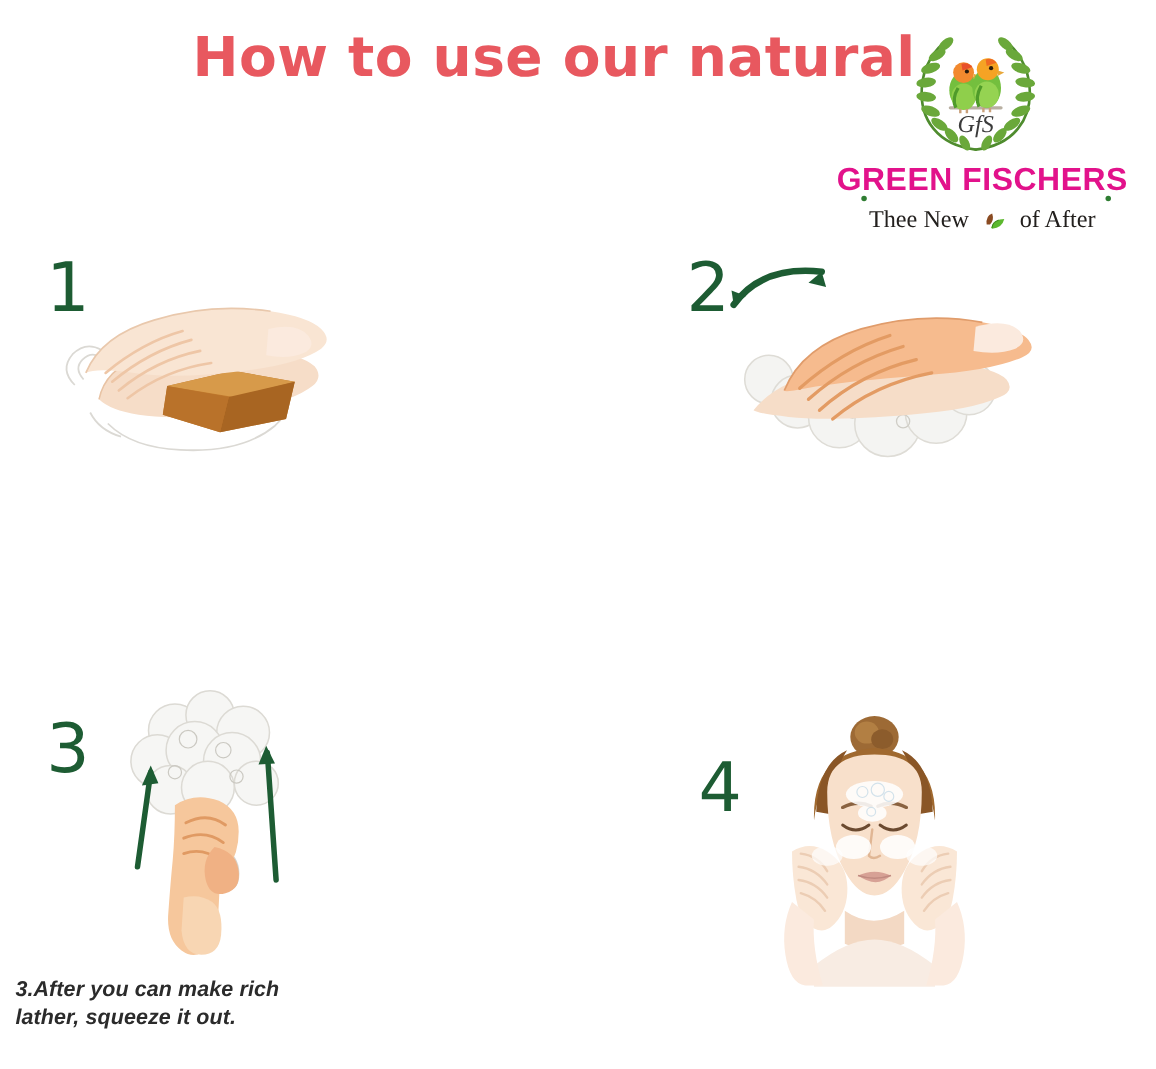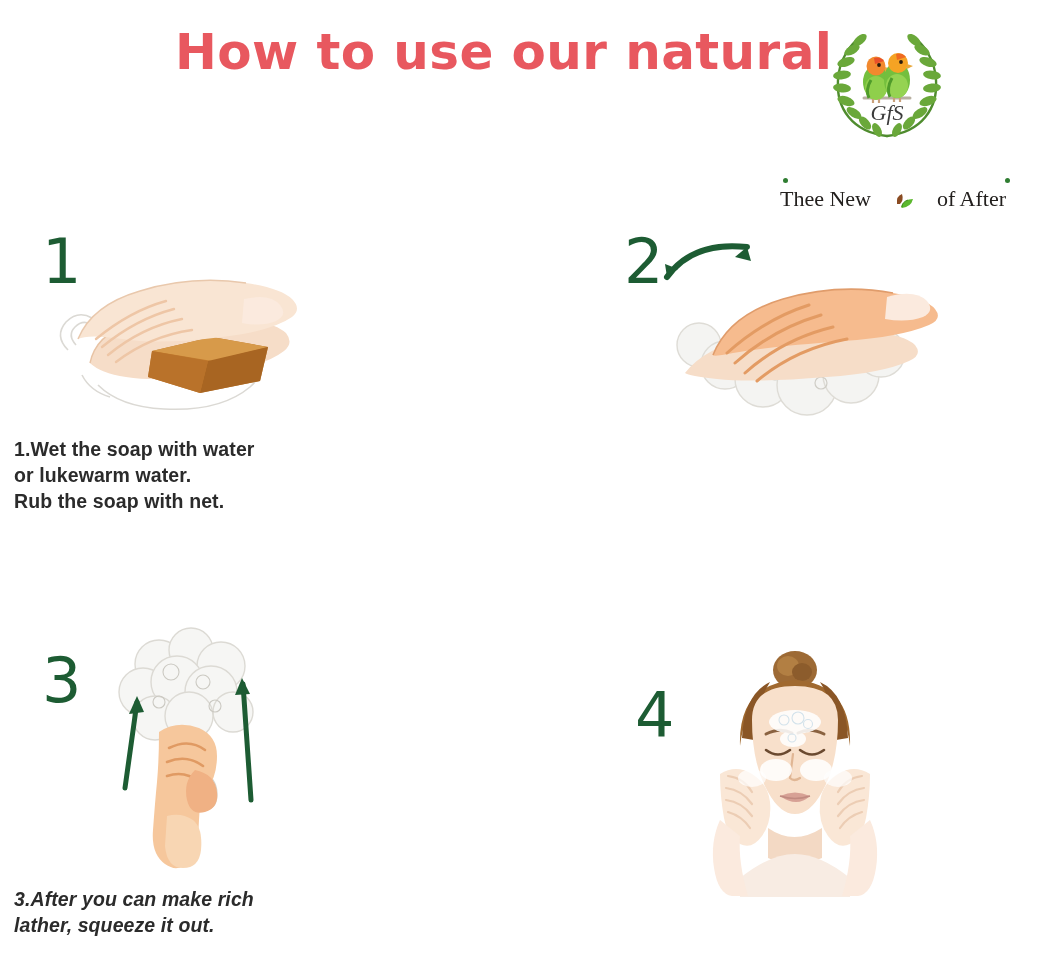--- a/index.html
+++ b/index.html
@@ -34,21 +34,21 @@
   .brand{
     position:absolute;left:0;top:130px;width:290px;text-align:center;
     font-family:"Liberation Sans", sans-serif;
     font-size:29px;font-weight:700;color:#e2128b;letter-spacing:0.5px;
     white-space:nowrap;
   }
   .tagline{
     position:absolute;left:0;top:168px;width:290px;text-align:center;
     font-family:"Liberation Serif", serif;
     font-size:22px;color:#23201e;white-space:nowrap;
-    display:flex;align-items:center;justify-content:center;gap:22px;
+    display:flex;align-items:center;justify-content:center;gap:12px;
   }
   .tagline .sprout{display:inline-block;width:22px;height:20px;position:relative;top:2px;}
   .brand-dot{position:absolute;width:5px;height:5px;border-radius:50%;background:#2f7d32;}
   .brand-dot.left{left:35px;top:160px;}
   .brand-dot.right{right:28px;top:160px;}
 
   
   .steps{position:absolute;left:0;top:215px;width:1051px;height:757px;}
   .step{position:absolute;}
   .step-art{position:absolute;}
@@ -149,20 +149,21 @@
             <circle cx="75" cy="40" r="1.9" fill="#2a1a0d"></circle>
             <path d="M81 42 l6 2 -6 3 z" fill="#e9a83a"></path>
             <path d="M66 56 q-6 11 -2 19" stroke="#4f9b2a" stroke-width="3" fill="none"></path>
             <path d="M68 76 l0 4 M74 76 l0 4" stroke="#c9a07a" stroke-width="2.2"></path>
           </g>
 
           <text x="61" y="98" text-anchor="middle" font-family="Liberation Serif, serif" font-size="22" font-style="italic" fill="#3b3b3b">GfS</text>
         </svg>
       </div>
 
+      <div class="brand">GREEN FISCHERS</div>
       <div class="brand-dot left"></div>
       <div class="brand-dot right"></div>
 
       <div class="tagline">
         <span>Thee New</span>
         <span class="sprout">
           <svg viewBox="0 0 22 20" width="22" height="20">
             <path d="M4 13 q-1 -8 5 -10 q2 6 -2 10 z" fill="#8a4b22"></path>
             <path d="M8 16 q3 -8 12 -8 q-2 8 -11 9 z" fill="#5cb82e"></path>
             <path d="M9 16 q0 -5 6 -7" stroke="#3f8a1e" stroke-width="1" fill="none"></path>
@@ -207,23 +208,20 @@
             <path d="M58 104 q34 -28 70 -38"></path>
             <path d="M64 112 q34 -28 72 -38"></path>
             <path d="M70 120 q34 -28 74 -36"></path>
             <path d="M78 127 q34 -26 76 -32"></path>
           </g>
           <path d="M40 104 q14 -34 62 -48 q52 -16 106 -8" fill="none" stroke="#e9c8ac" stroke-width="1.5"></path>
 
           <path d="M206 64 q26 -6 36 6 q8 10 -4 16 q-14 6 -34 2 z" fill="#fbeade"></path>
         </svg>
       </div>
-      <div class="step-cap">1.Wet the soap with water
-or lukewarm water.
-Rub the soap with net.</div>
     </div>
 
     <div class="step" id="step2">
       <div class="step-num">2</div>
       <div class="step-art">
         <svg viewBox="0 0 320 190" width="320" height="190">
 
           <g>
             <path d="M12 44 q26 -36 80 -30" fill="none" stroke="#1d5c33" stroke-width="6" stroke-linecap="round"></path>
             <path d="M92 14 l4 14 l-16 -4 z" fill="#1d5c33"></path>

